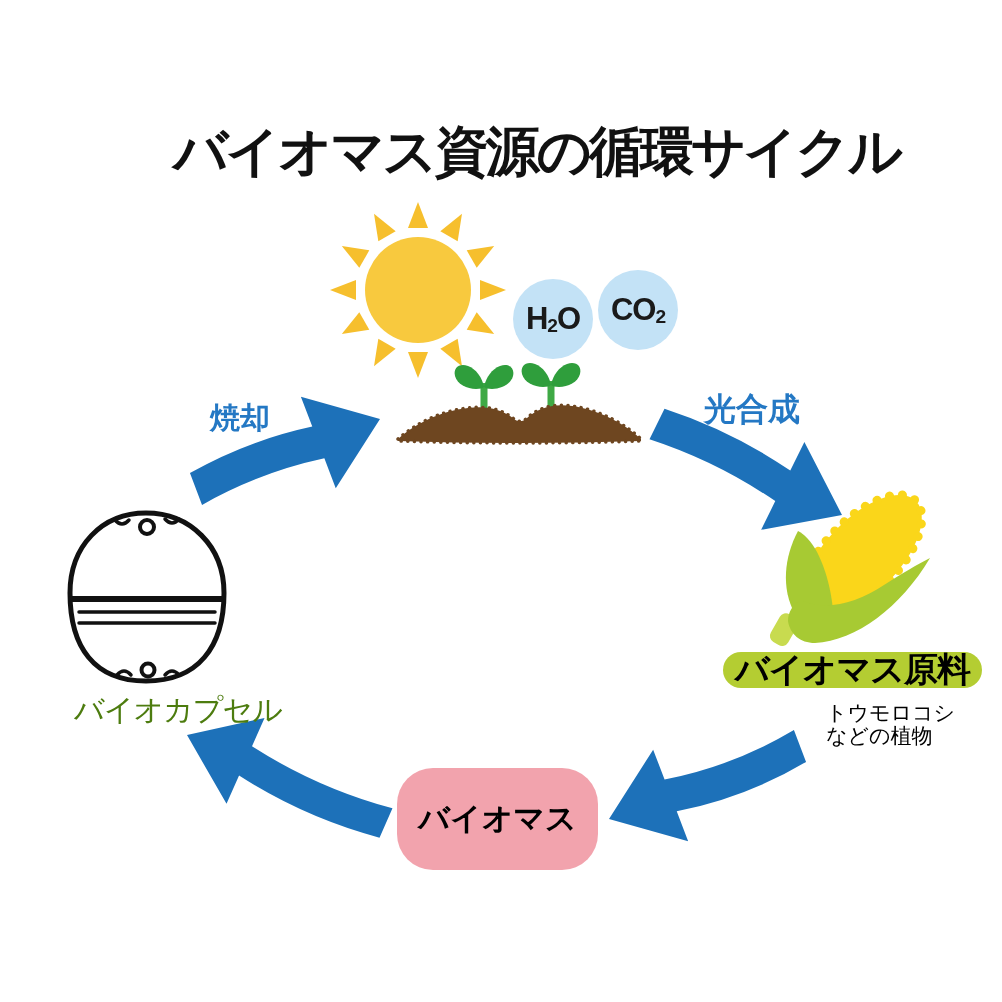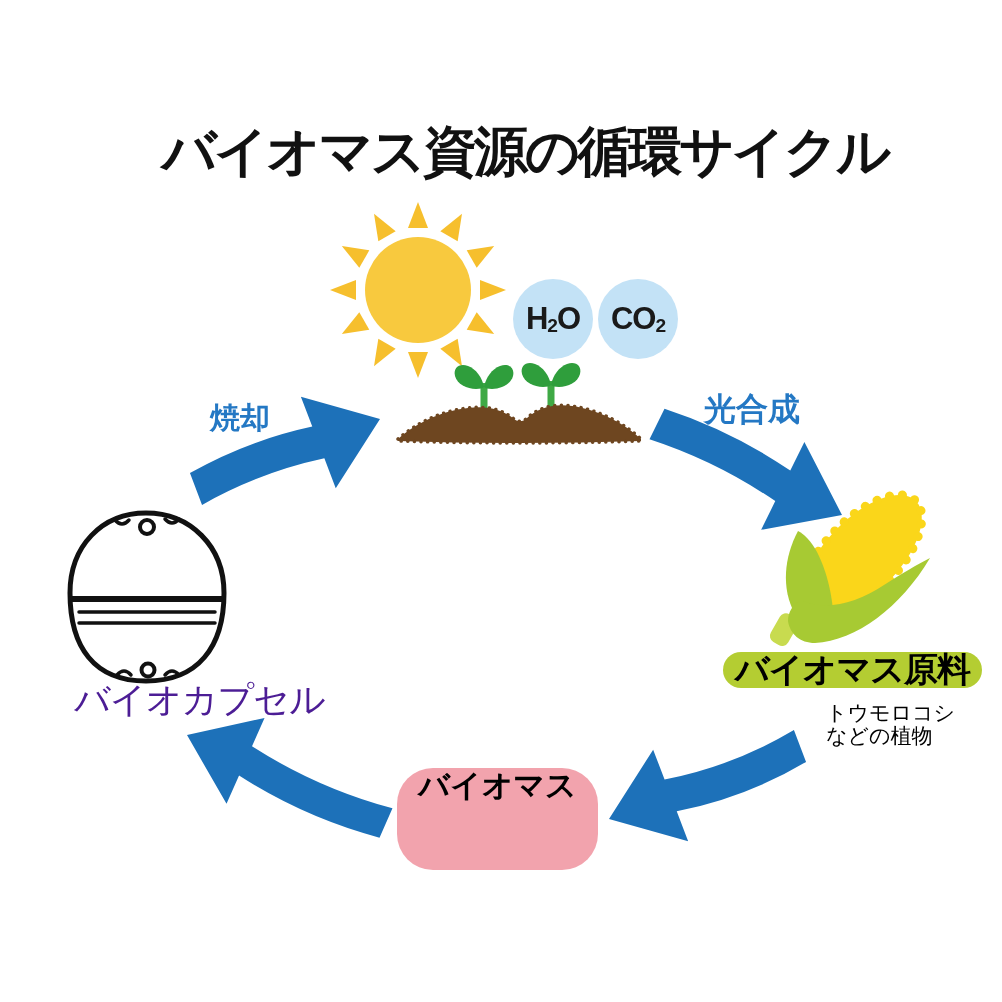--- a/index.html
+++ b/index.html
@@ -9,40 +9,40 @@
     --leaf-green:#2F9E3C; --stem-green:#3FA945; --soil-brown:#6E4620;
     --corn-yellow:#FAD61A; --husk-green:#A7CA33; --corn-stem-green:#C8DB4F;
     --feedstock-pill-green:#B4CD32; --plastic-pill-pink:#F2A3AD; --text-black:#111111;
   }
   html,body{margin:0;padding:0}
   body{width:1002px;height:1002px;background:#fff;position:relative;overflow:hidden;
        font-family:"Liberation Sans", sans-serif;color:var(--text-black)}
   .canvas{position:absolute;inset:0}
   svg#scene{position:absolute;left:0;top:0}
   .abs{position:absolute}
-  #title{left:150px;top:116px;width:750px;text-align:center;font-size:54px;font-weight:900;
+  #title{left:150px;top:116px;width:750px;text-align:right;font-size:54px;font-weight:900;
          letter-spacing:-3px;color:var(--text-black);white-space:nowrap}
   .cycle-label{color:var(--cycle-label-blue);font-weight:700;white-space:nowrap}
   #label-incineration{left:210px;top:398px;font-size:30px}
   #label-photosynthesis{left:704px;top:388px;font-size:32px}
   .mol{width:80px;height:80px;border-radius:50%;background:var(--molecule-circle-blue);
        display:flex;align-items:center;justify-content:center;
        font-weight:800;font-size:31px;color:var(--molecule-text);letter-spacing:-1px}
   #mol-h2o{left:513px;top:279px}
-  #mol-co2{left:598px;top:279px}
+  #mol-co2{left:598px;top:270px}
   .mol .sub{font-size:0.62em;margin-top:14px}
   #pill-feedstock{left:723px;top:652px;width:259px;height:36px;border-radius:23px;
        background:var(--feedstock-pill-green);display:flex;align-items:center;justify-content:center;
        font-size:34px;font-weight:800;letter-spacing:-1px;color:#000;white-space:nowrap}
   #feedstock-note{left:826px;top:701px;width:152px;text-align:left;font-size:21px;
        line-height:23px;font-weight:500;color:#000}
   #pill-plastic{left:397px;top:768px;width:201px;height:102px;border-radius:36px;
        background:var(--plastic-pill-pink);display:flex;flex-direction:column;align-items:center;
-       font-size:31px;font-weight:800;line-height:36px;color:#000;white-space:nowrap}
-  #label-capsule{left:74px;top:676px;font-size:36px;font-weight:500;color:#4c1d95;letter-spacing:-1px;white-space:nowrap}
+       justify-content:center;font-size:31px;font-weight:800;line-height:36px;color:#000;white-space:nowrap}
+  #label-capsule{left:74px;top:690px;font-size:30px;font-weight:500;color:#4d7c0f;letter-spacing:-1px;white-space:nowrap}
   .arrow{fill:var(--arrow-blue)}
   .stem{fill:var(--stem-green)}
   .leaf{fill:var(--leaf-green)}
 </style>
 </head>
 <body>
 
 <div class="canvas">
 
   <svg id="scene" width="1002" height="1002" viewBox="0 0 1002 1002">

